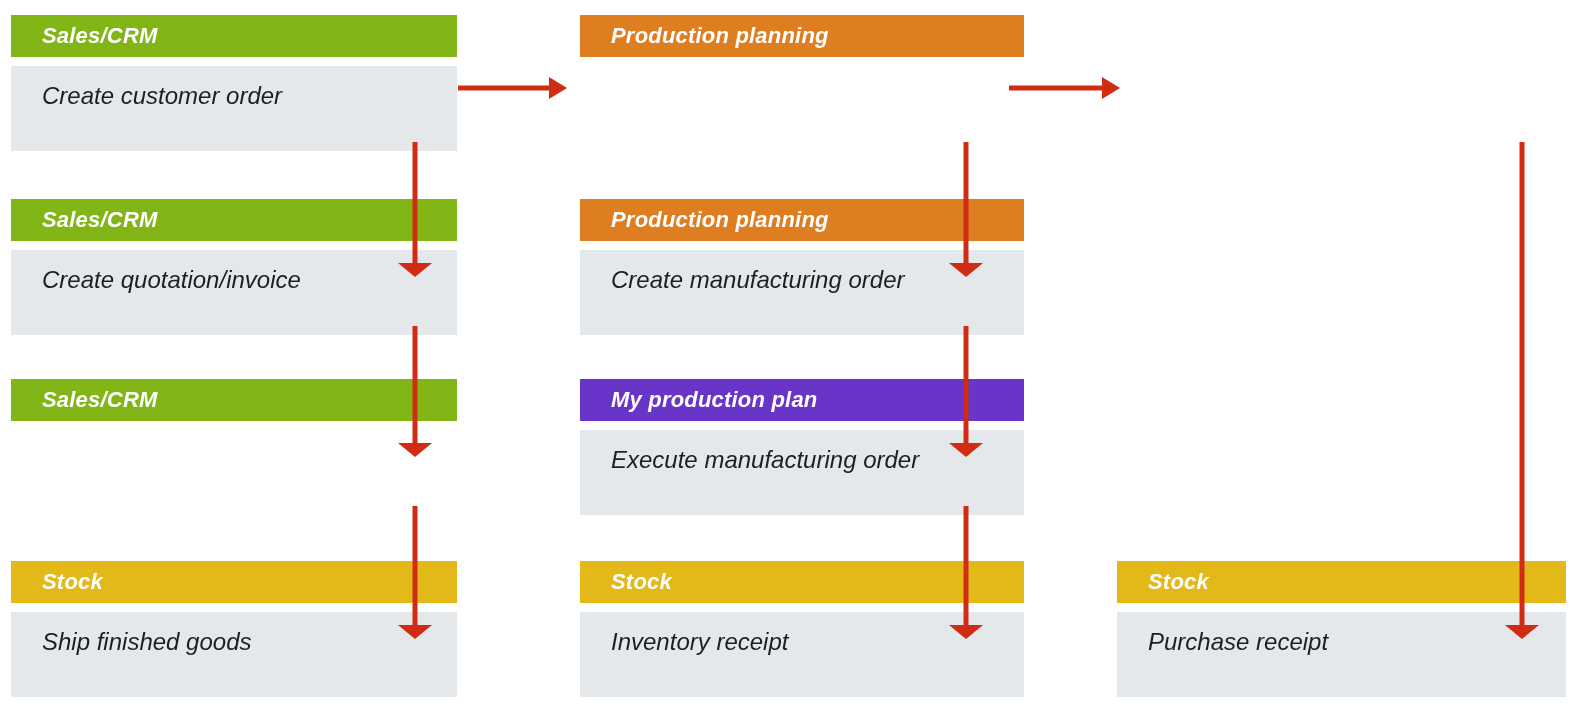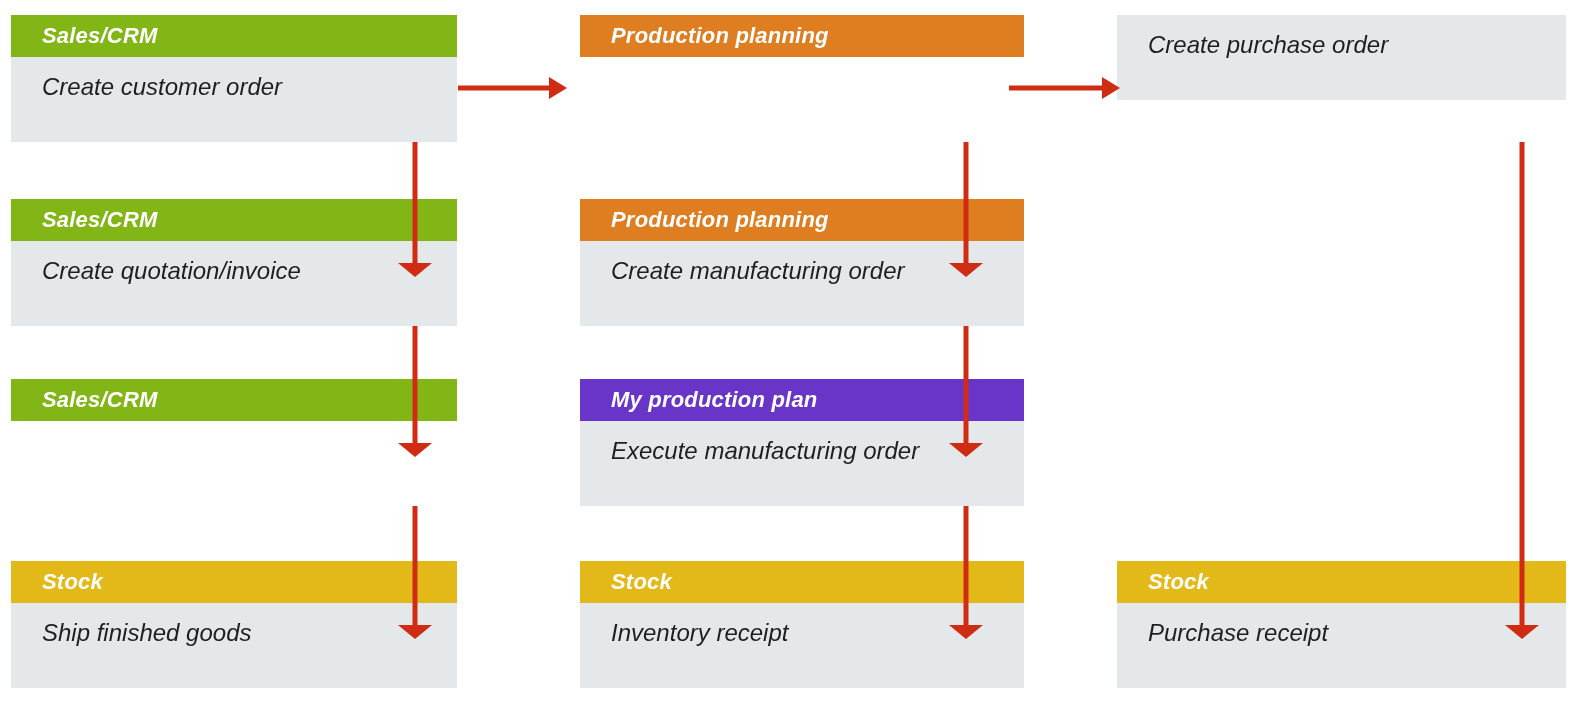--- a/index.html
+++ b/index.html
@@ -33,20 +33,21 @@
   .box-body{
     height:85px;
     display:flex;align-items:flex-start;
     padding:16px 13px 0 31px;
     box-sizing:border-box;
     background:var(--body-bg,#E5E8EA);
     color:var(--body-text,#1F1F1F);
     font-size:24px;
     font-weight:400;
     white-space:nowrap;
+    margin-top:9px;
   }
   #arrows{
     position:absolute;left:0;top:0;
     width:1576px;height:707px;
     pointer-events:none;
   }
 </style>
 </head>
 <body>
 
@@ -112,23 +113,20 @@
   <div class="box c1 r3">
     <div class="box-header" style="background: rgb(227, 185, 26); color: rgb(255, 255, 255);">
         <span>Stock</span>
       </div>
     <div class="box-body">
         <span>Inventory receipt</span>
       </div>
   </div>
 
   <div class="box c2 r0">
-    <div class="box-body">
-        <span>Create purchase order</span>
-      </div>
   </div>
 
   <div class="box c2 r3">
     <div class="box-header" style="background: rgb(227, 185, 26); color: rgb(255, 255, 255);">
         <span>Stock</span>
       </div>
     <div class="box-body">
         <span>Purchase receipt</span>
       </div>
   </div>

